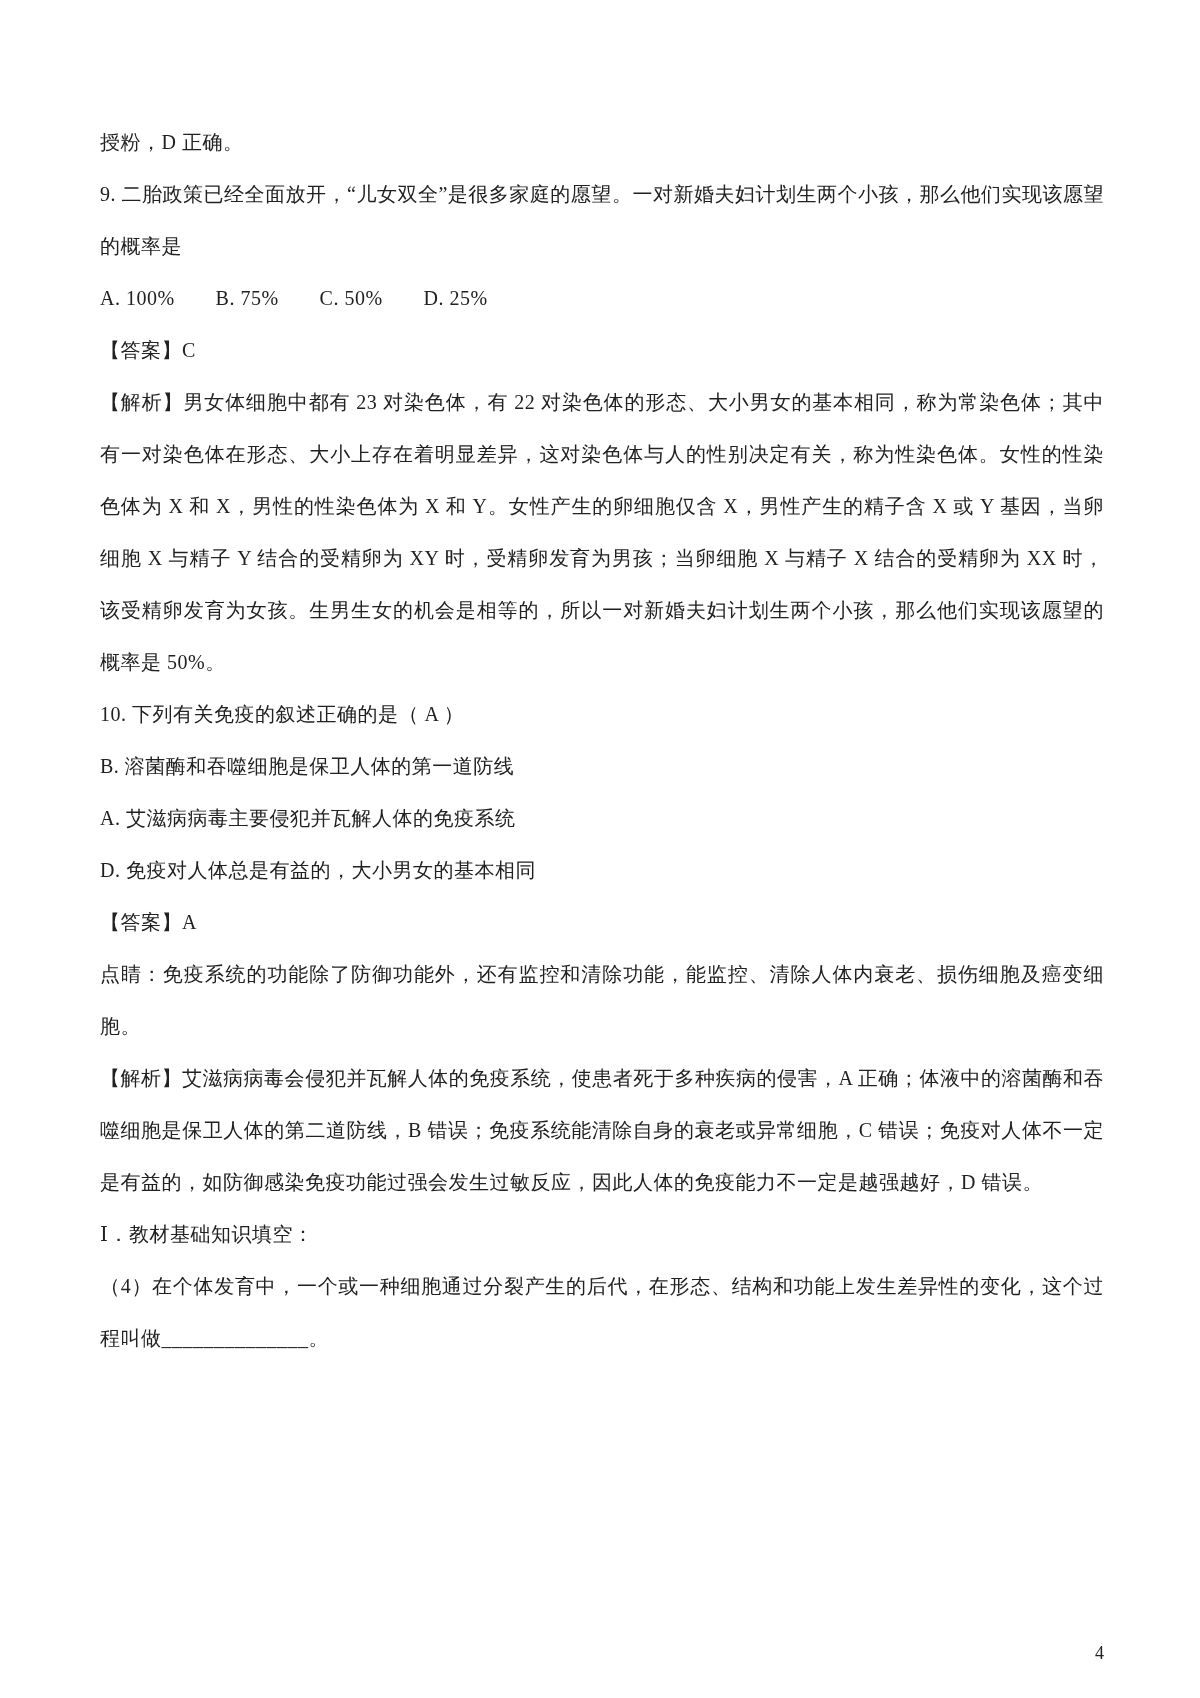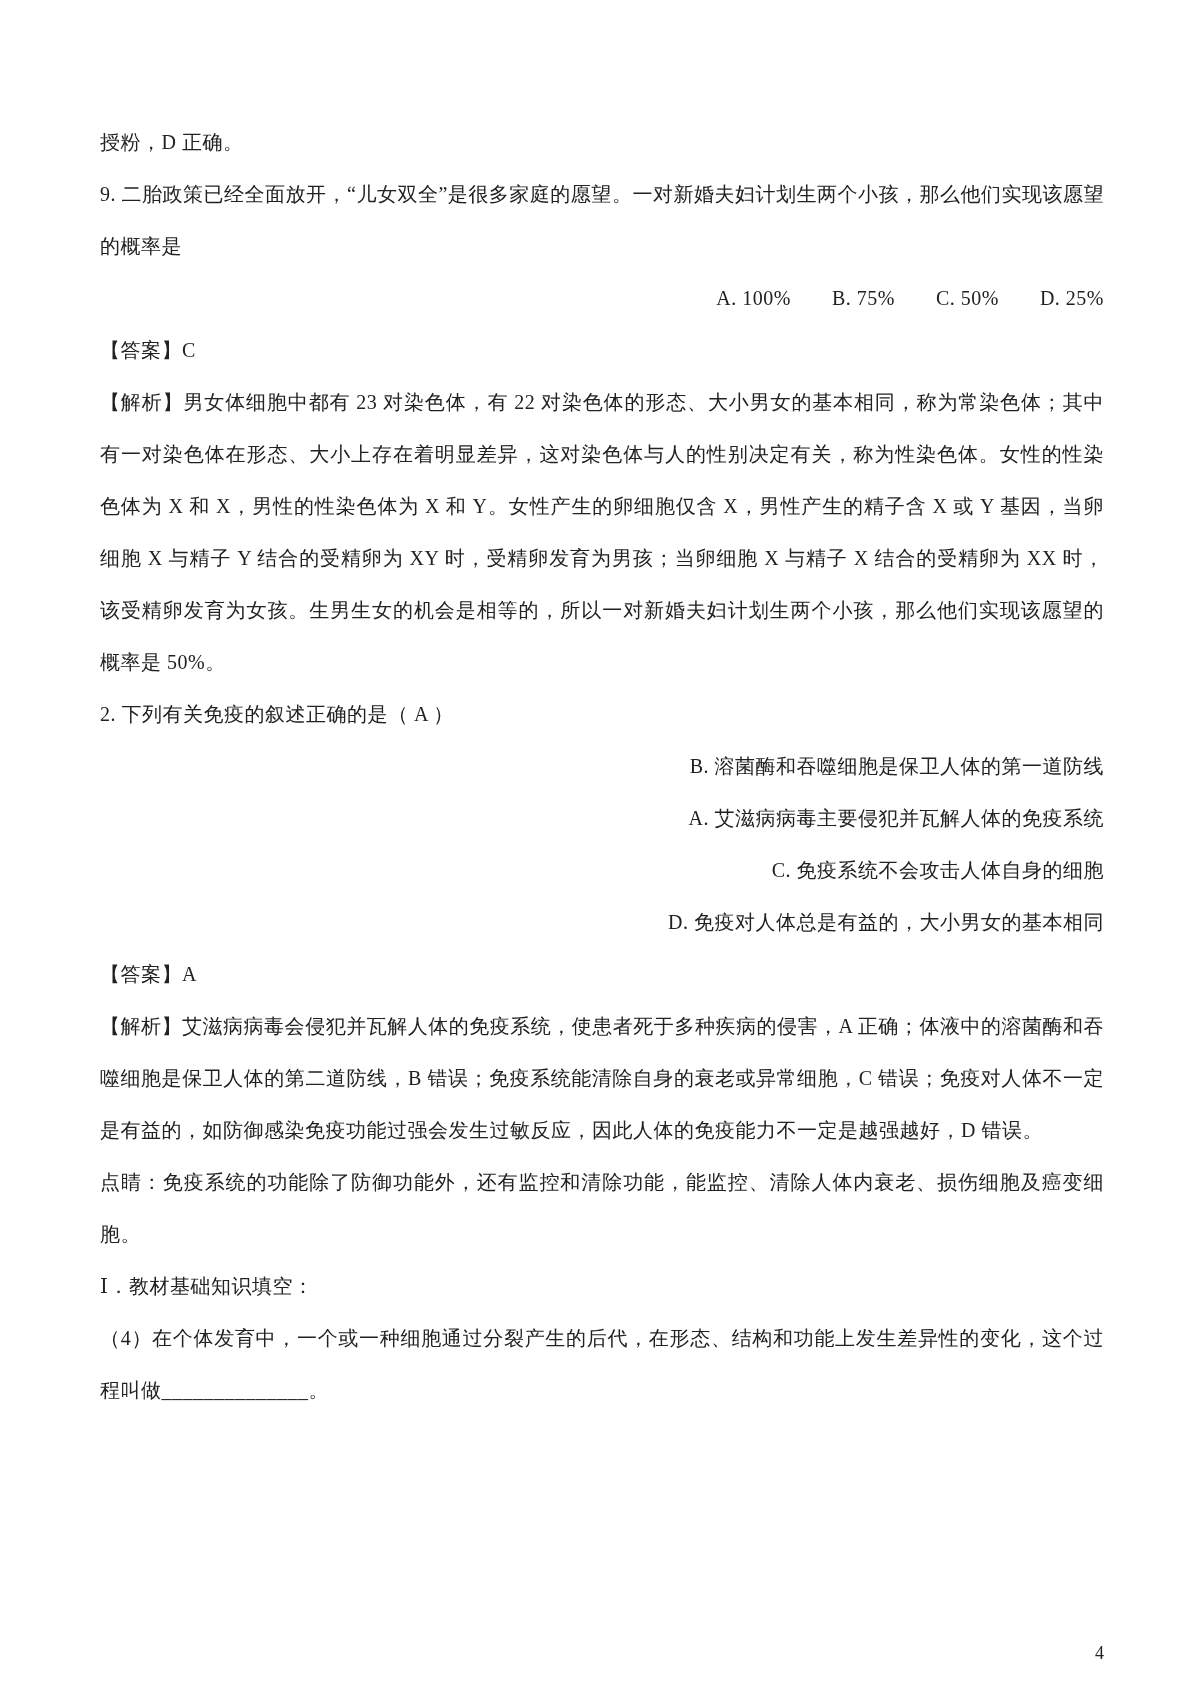--- a/index.html
+++ b/index.html
@@ -24,45 +24,44 @@
   }
   .para {
     font-size: 20px;
     line-height: 52px;
     text-align: justify;
     margin: 0;
     word-break: break-all;
     letter-spacing: 0.5px;
   }
   .para.options {
-    text-align: right;
+    text-align: left;
   }
   .page-number {
     position: absolute;
     right: 96px;
     bottom: 34px;
     font-size: 18px;
     color: #212121;
   }
 </style>
 </head>
 <body>
 
 <div class="page">
   <div class="doc-body">
       <p class="para">授粉，D 正确。</p>
       <p class="para">9. 二胎政策已经全面放开，“儿女双全”是很多家庭的愿望。一对新婚夫妇计划生两个小孩，那么他们实现该愿望的概率是</p>
       <p class="para options">A. 100%　　B. 75%　　C. 50%　　D. 25%</p>
       <p class="para">【答案】C</p>
       <p class="para">【解析】男女体细胞中都有 23 对染色体，有 22 对染色体的形态、大小男女的基本相同，称为常染色体；其中有一对染色体在形态、大小上存在着明显差异，这对染色体与人的性别决定有关，称为性染色体。女性的性染色体为 X 和 X，男性的性染色体为 X 和 Y。女性产生的卵细胞仅含 X，男性产生的精子含 X 或 Y 基因，当卵细胞 X 与精子 Y 结合的受精卵为 XY 时，受精卵发育为男孩；当卵细胞 X 与精子 X 结合的受精卵为 XX 时，该受精卵发育为女孩。生男生女的机会是相等的，所以一对新婚夫妇计划生两个小孩，那么他们实现该愿望的概率是 50%。</p>
-      <p class="para">2. 下列有关免疫的叙述正确的是（ A ）</p>
+      <p class="para">10. 下列有关免疫的叙述正确的是（ A ）</p>
       <p class="para options">B. 溶菌酶和吞噬细胞是保卫人体的第一道防线</p>
       <p class="para options">A. 艾滋病病毒主要侵犯并瓦解人体的免疫系统</p>
-      <p class="para options">C. 免疫系统不会攻击人体自身的细胞</p>
       <p class="para options">D. 免疫对人体总是有益的，大小男女的基本相同</p>
       <p class="para">【答案】A</p>
+      <p class="para">点睛：免疫系统的功能除了防御功能外，还有监控和清除功能，能监控、清除人体内衰老、损伤细胞及癌变细胞。</p>
       <p class="para">【解析】艾滋病病毒会侵犯并瓦解人体的免疫系统，使患者死于多种疾病的侵害，A 正确；体液中的溶菌酶和吞噬细胞是保卫人体的第二道防线，B 错误；免疫系统能清除自身的衰老或异常细胞，C 错误；免疫对人体不一定是有益的，如防御感染免疫功能过强会发生过敏反应，因此人体的免疫能力不一定是越强越好，D 错误。</p>
-      <p class="para">点睛：免疫系统的功能除了防御功能外，还有监控和清除功能，能监控、清除人体内衰老、损伤细胞及癌变细胞。</p>
       <p class="para">Ⅰ．教材基础知识填空：</p>
       <p class="para">（4）在个体发育中，一个或一种细胞通过分裂产生的后代，在形态、结构和功能上发生差异性的变化，这个过程叫做______________。</p>
     </div>
   <div class="page-number">4</div>
 </div>
 
 </body></html>

